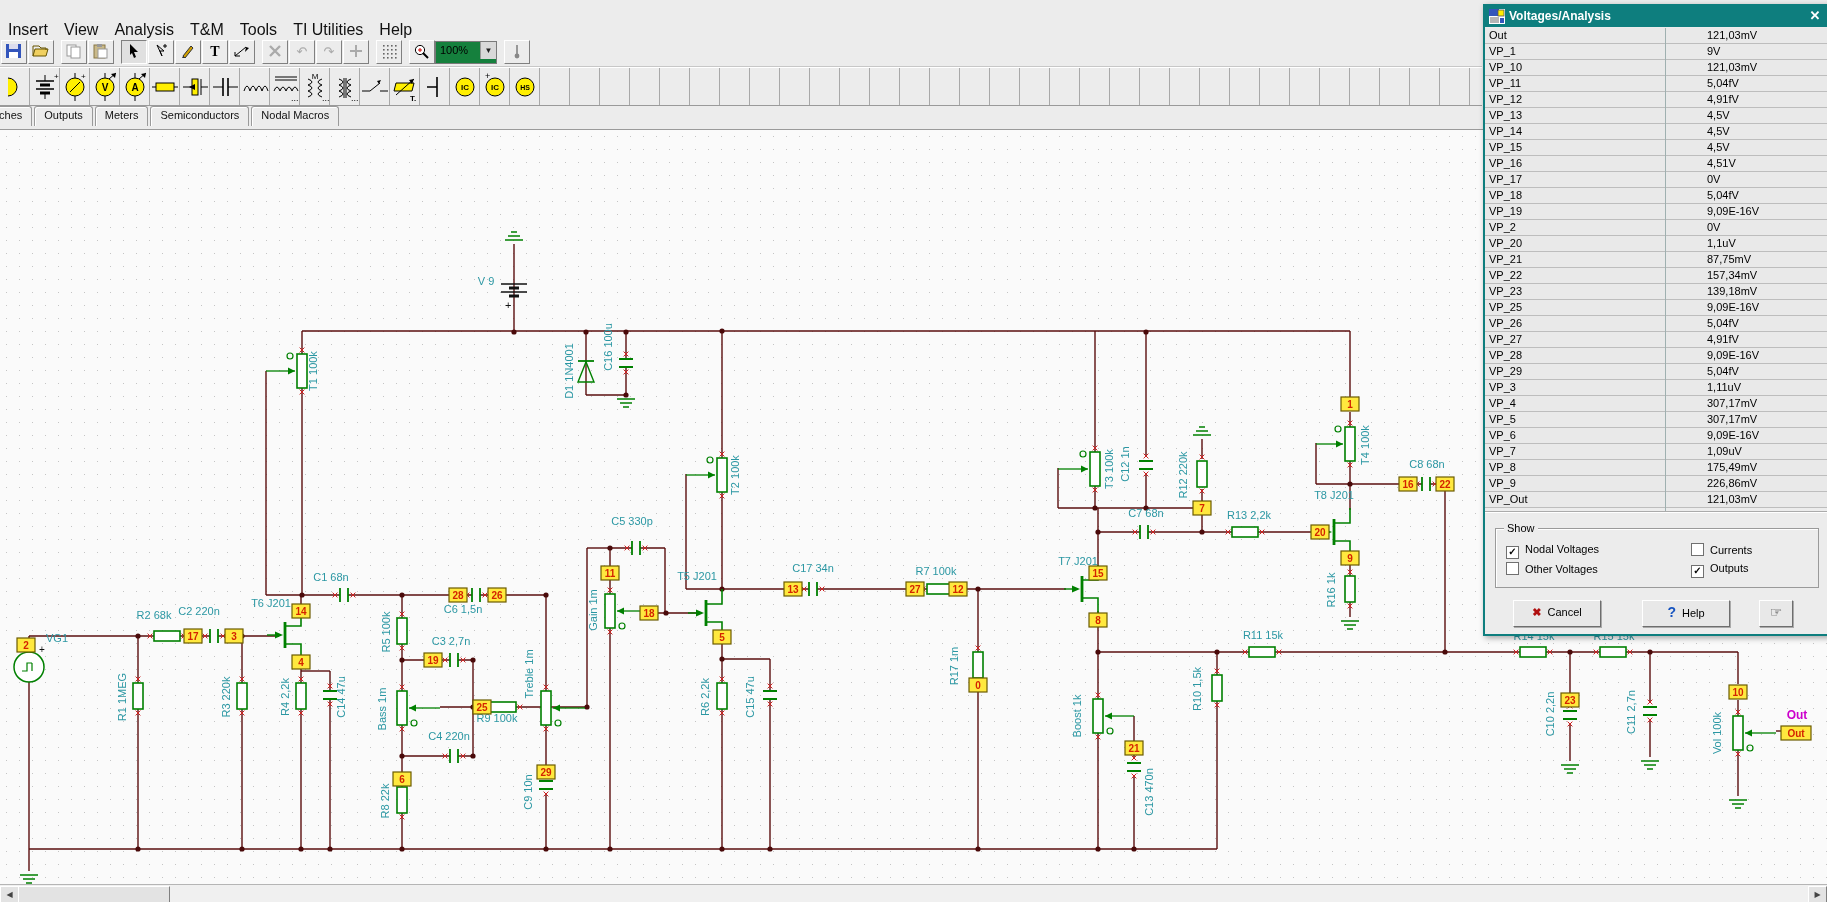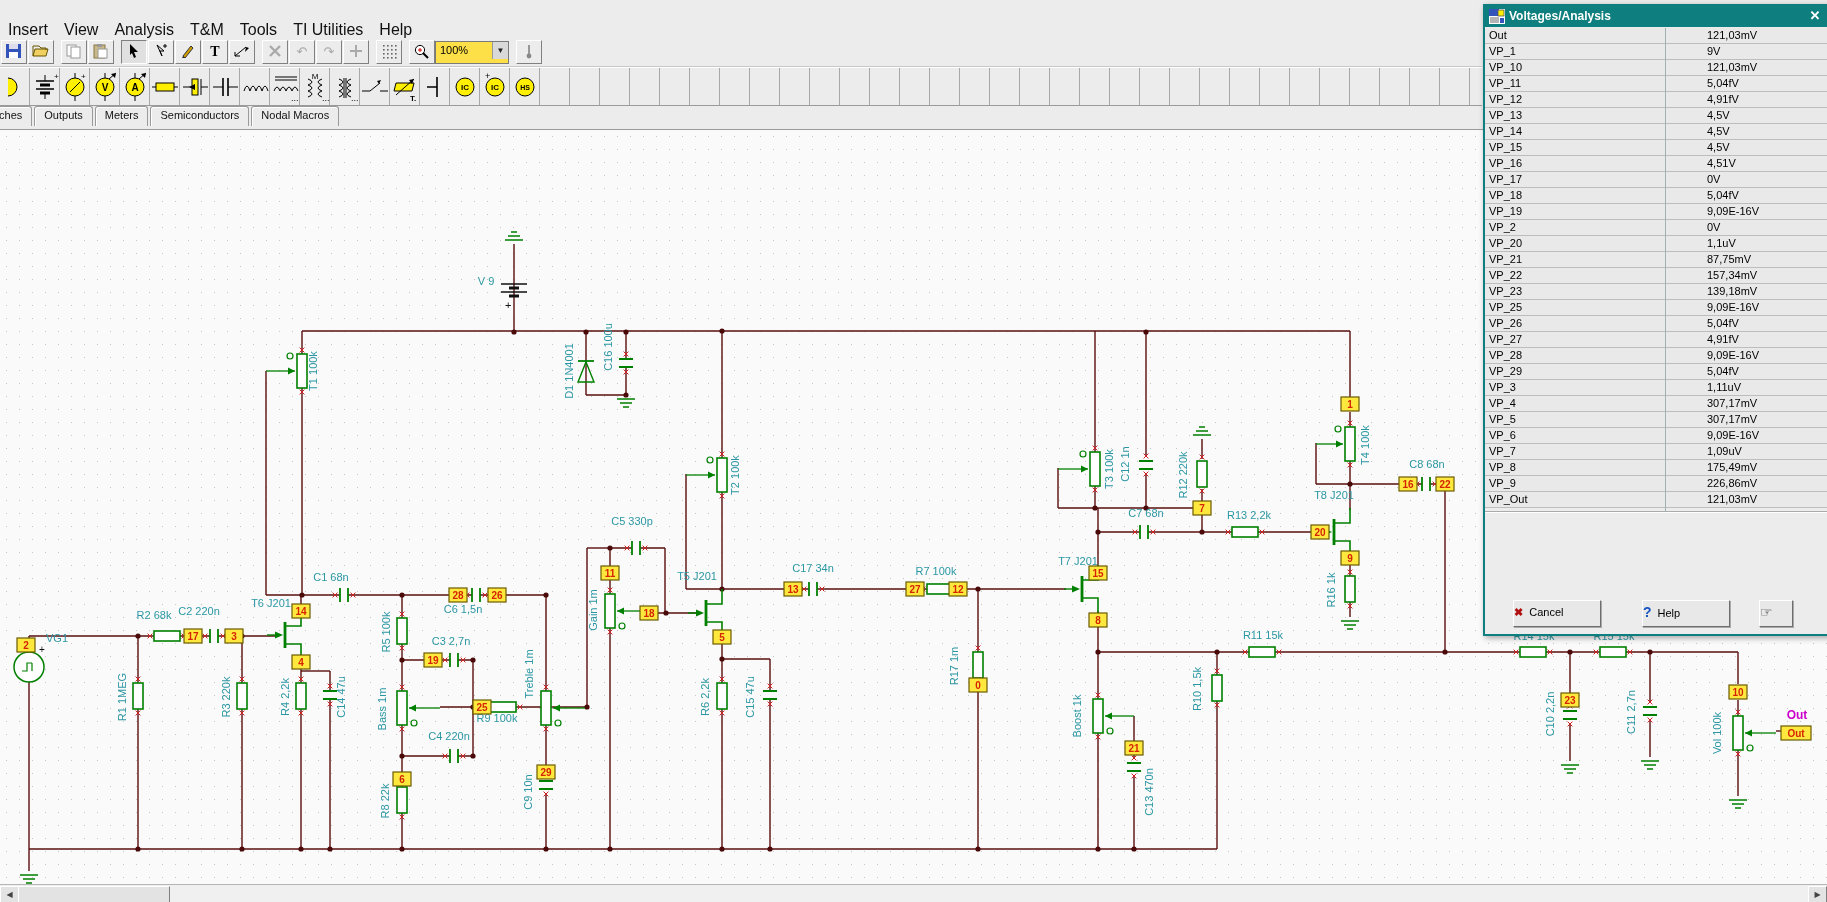--- a/index.html
+++ b/index.html
@@ -7,22 +7,22 @@
   #chrome{position:absolute;left:0;top:0;width:1827px;background:#ececec;}
   #menubar{position:absolute;left:0;top:18px;height:20px;width:100%;font-size:16px;color:#111;}
   .menu-item{display:inline-block;padding:3px 8px;cursor:default;}
   #toolbar1{position:absolute;left:0;top:39px;height:27px;width:1482px;border-bottom:1px solid #c7c7c7;}
   .tb{display:inline-block;vertical-align:top;width:24px;height:22px;margin:1px 0 0 1px;
       border:1px solid #ececec;text-align:center;line-height:20px;font-size:12px;background:#ececec;}
   .tb.raised{border-top:1px solid #fff;border-left:1px solid #fff;border-right:1px solid #808080;border-bottom:1px solid #808080;}
   .tb.pressed{border-top:1px solid #808080;border-left:1px solid #808080;border-right:1px solid #fff;border-bottom:1px solid #fff;background:#e0e0e0;}
   .tb svg{margin-top:2px;}
   .tbsep{display:inline-block;width:6px;height:22px;}
-  #zoomcombo{display:inline-block;width:52px;height:19px;border:1px solid #7a7a7a;background:#fde047;
-      font-size:11px;vertical-align:top;margin-top:2px;position:relative;padding:2px 16px 0 4px;}
+  #zoomcombo{display:inline-block;width:52px;height:19px;border:1px solid #7a7a7a;background:#15803d;
+      font-size:11px;vertical-align:top;margin-top:2px;position:relative;padding:2px 4px 0 4px;}
   #zoomcombo .dd{position:absolute;right:0;top:0;width:15px;height:17px;background:#d9d9d9;
       border-left:1px solid #9a9a9a;text-align:center;font-size:8px;line-height:17px;color:#222;}
   #comptoolbar{position:absolute;left:0;top:67px;height:37px;width:1482px;
       border-top:1px solid #fff;border-bottom:1px solid #9a9a9a;
       background:repeating-linear-gradient(to right,#ececec 0,#ececec 29px,#a8a8a8 29px,#a8a8a8 30px);}
   .cb{display:inline-block;vertical-align:top;width:29px;height:33px;margin-top:1px;background:#ececec;
       border-right:1px solid #a8a8a8;text-align:center;}
   .cb svg{margin-top:2px;}
   #tabs{position:absolute;left:0;top:105px;height:24px;width:1482px;}
   .tab{display:inline-block;height:17px;padding:2px 9px 0 9px;font-size:11px;color:#111;
@@ -51,21 +51,21 @@
   .dlg-row .c2{position:absolute;left:184px;top:0;margin-left:38px;}
   .dlg-vline{position:absolute;left:180px;top:22px;height:483px;width:1px;background:#9fb0b0;}
   #dlg-show{position:absolute;left:10px;top:522px;width:322px;height:58px;
       border:1px solid #9a9a9a;box-shadow:inset 1px 1px 0 #fff;}
   #dlg-show-label{position:absolute;left:8px;top:-7px;background:#ececec;padding:0 3px;}
   .chk-row{position:absolute;height:14px;line-height:13px;}
   .chk-box{display:inline-block;width:11px;height:11px;background:#fff;border:1px solid #707070;
       vertical-align:-2px;margin-right:6px;text-align:center;line-height:10px;font-size:10px;color:#000;font-weight:bold;}
   .dlg-btn{position:absolute;top:594px;height:25px;background:#e8e8e8;border:1px solid #fff;
       border-right-color:#6e6e6e;border-bottom-color:#6e6e6e;box-shadow:1px 1px 0 #aaa;
-      text-align:left;line-height:23px;font-size:11px;color:#000;}
+      text-align:center;line-height:23px;font-size:11px;color:#000;}
   .bicon{font-weight:bold;margin-right:6px;}
 </style>
 </head>
 <body>
 
 <div id="chrome">
   <div id="menubar"><span class="menu-item">Insert</span><span class="menu-item">View</span><span class="menu-item">Analysis</span><span class="menu-item">T&amp;M</span><span class="menu-item">Tools</span><span class="menu-item">TI Utilities</span><span class="menu-item">Help</span></div>
   <div id="toolbar1"><span class="tb raised"><svg width="18" height="16">
           <rect x="1" y="1" width="15" height="14" fill="#3355bb"></rect>
           <rect x="4" y="1" width="9" height="5" fill="#dde"></rect>
@@ -799,20 +799,27 @@
       <div class="dlg-row">
         <span class="c1">VP_9</span>
         <span class="c2">226,86mV</span>
       </div>
       <div class="dlg-row">
         <span class="c1">VP_Out</span>
         <span class="c2">121,03mV</span>
       </div>
     </div>
   <div class="dlg-vline"></div>
+  <div id="dlg-show">
+    <div id="dlg-show-label">Show</div>
+  <div class="chk-row" style="left: 10px; top: 14px;"><span class="chk-box">✓</span><span>Nodal Voltages</span></div>
+      <div class="chk-row" style="left: 10px; top: 33px;"><span class="chk-box"></span><span>Other Voltages</span></div>
+      <div class="chk-row" style="left: 195px; top: 14px;"><span class="chk-box"></span><span>Currents</span></div>
+      <div class="chk-row" style="left: 195px; top: 33px;"><span class="chk-box">✓</span><span>Outputs</span></div>
+    </div>
   <div class="dlg-btn" style="left:28px;width:86px">
     <span class="bicon" style="color:#b01010">✖</span><span>Cancel</span>
   </div>
   <div class="dlg-btn" style="left:157px;width:86px">
     <span class="bicon" style="color:#1553c0;font-size:14px">?</span><span>Help</span>
   </div>
   <div class="dlg-btn" style="left:274px;width:32px">
     <span style="font-size:14px;color:#333">☞</span>
   </div>
 </div>

